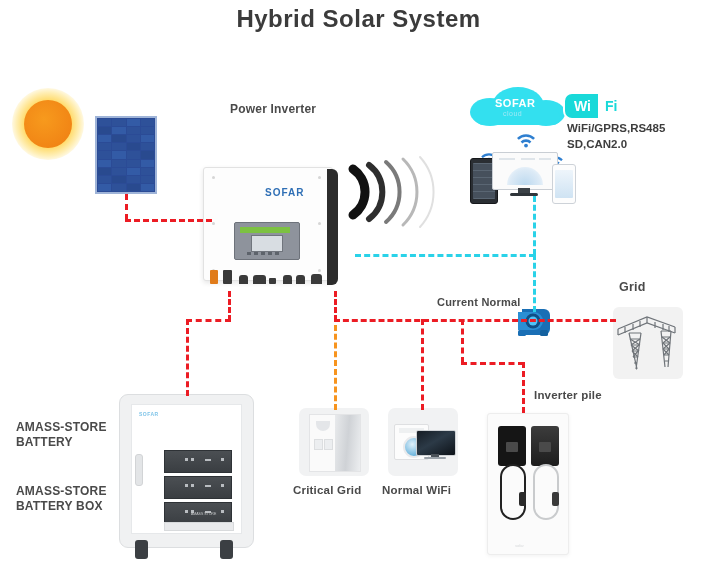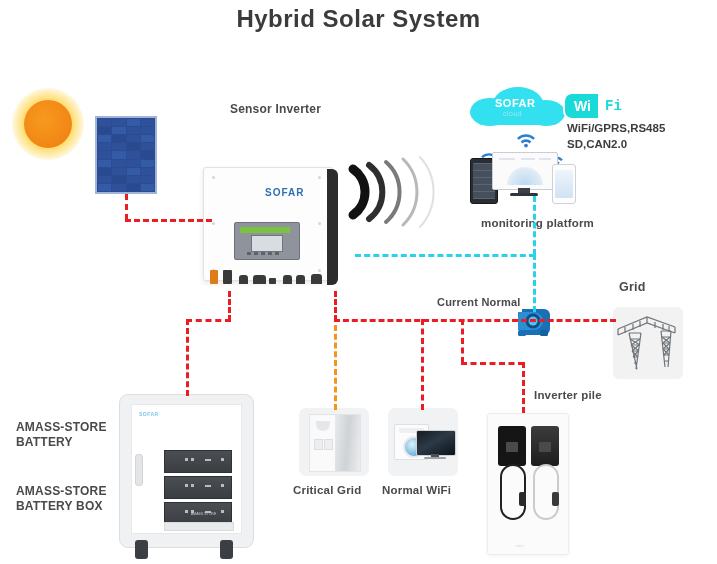--- a/index.html
+++ b/index.html
@@ -62,21 +62,21 @@
   #monitor .stand{position:absolute;left:26px;top:36px;width:12px;height:5px;background:#3c4248;}
   #monitor .base{position:absolute;left:18px;top:41px;width:28px;height:3px;background:#2f353a;border-radius:2px;}
   #phone{position:absolute;left:82px;top:18px;width:22px;height:38px;background:#fdfdfd;border:1px solid #cdd2d8;border-radius:3px;}
   #phone .pscr{position:absolute;left:2px;top:5px;right:2px;bottom:5px;
      background:linear-gradient(#eef5fb,#cfe3f3);border-radius:1px;}
 
   
   #wifibadge{position:absolute;left:565px;top:94px;height:24px;display:flex;border-radius:7px;overflow:hidden;
      box-shadow:0 0 0 2px #ffffff;}
   #wifibadge .wi{background:#19d9d9;color:#ffffff;font-size:14px;font-weight:bold;padding:2px 7px 2px 9px;line-height:20px;}
-  #wifibadge .fi{background:#ffffff;color:#19d9d9;font-size:14px;font-weight:bold;padding:2px 9px 2px 7px;line-height:20px;font-family:Liberation Mono, monospace;}
+  #wifibadge .fi{background:#ffffff;color:#19d9d9;font-size:14px;font-weight:bold;padding:2px 9px 2px 7px;line-height:20px;}
   #wifispec{position:absolute;left:567px;top:121px;font-size:11.5px;color:#3d3d3d;font-weight:bold;line-height:1.35;}
 
   
   #ctsensor{position:absolute;left:516px;top:305px;width:38px;height:34px;}
 
   
   #gridbox{position:absolute;left:613px;top:307px;width:70px;height:72px;background:#f2f2f2;border-radius:6px;}
 
   
   #battery{position:absolute;left:119px;top:394px;width:133px;height:170px;}
@@ -181,21 +181,21 @@
       <i></i>
       <i></i>
       <i></i>
       <i></i>
       <i></i>
       <i></i>
       <i></i>
   </div>
 </div>
 
-<div class="lbl" style="left:230px;top:102px;font-size:12px;">Sensor Inverter</div>
+<div class="lbl" style="left:230px;top:102px;font-size:12px;">Power Inverter</div>
 <div id="inv">
   <div class="body"></div>
   <div class="side"></div>
   <div class="brand">SOFAR</div>
   <div class="dot" style="left:9px;top:9px;"></div>
   <div class="dot" style="left:115px;top:9px;"></div>
   <div class="dot" style="left:9px;top:55px;"></div>
   <div class="dot" style="left:115px;top:55px;"></div>
   <div class="dot" style="left:9px;top:102px;"></div>
   <div class="dot" style="left:115px;top:102px;"></div>
@@ -293,21 +293,20 @@
 <div id="wifibadge">
   <div class="wi">Wi</div>
   <div class="fi">Fi</div>
 </div>
 <div id="wifispec">
   <div>WiFi/GPRS,RS485</div>
   <div>SD,CAN2.0</div>
 </div>
 
 <div class="lbl" style="left:481px;top:216px;font-size:11.5px;">
-  <div>monitoring platform</div>
 </div>
 
 <div class="lbl" style="left:437px;top:296px;font-size:11px;">Current Normal</div>
 <div id="ctsensor">
   <svg width="38" height="34" viewBox="0 0 38 34">
     <path d="M6 4h22a6 6 0 0 1 6 6v14a6 6 0 0 1-6 6H6z" fill="#1a6fb5"></path>
     <path d="M2 7h16a9 9 0 0 1 0 18H2z" fill="#2b8fd4"></path>
     <circle cx="17" cy="16" r="7.5" fill="#0f4f86"></circle>
     <circle cx="17" cy="16" r="4.5" fill="#4fc3f7"></circle>
     <rect x="2" y="25" width="8" height="6" rx="1.5" fill="#1a6fb5"></rect>

